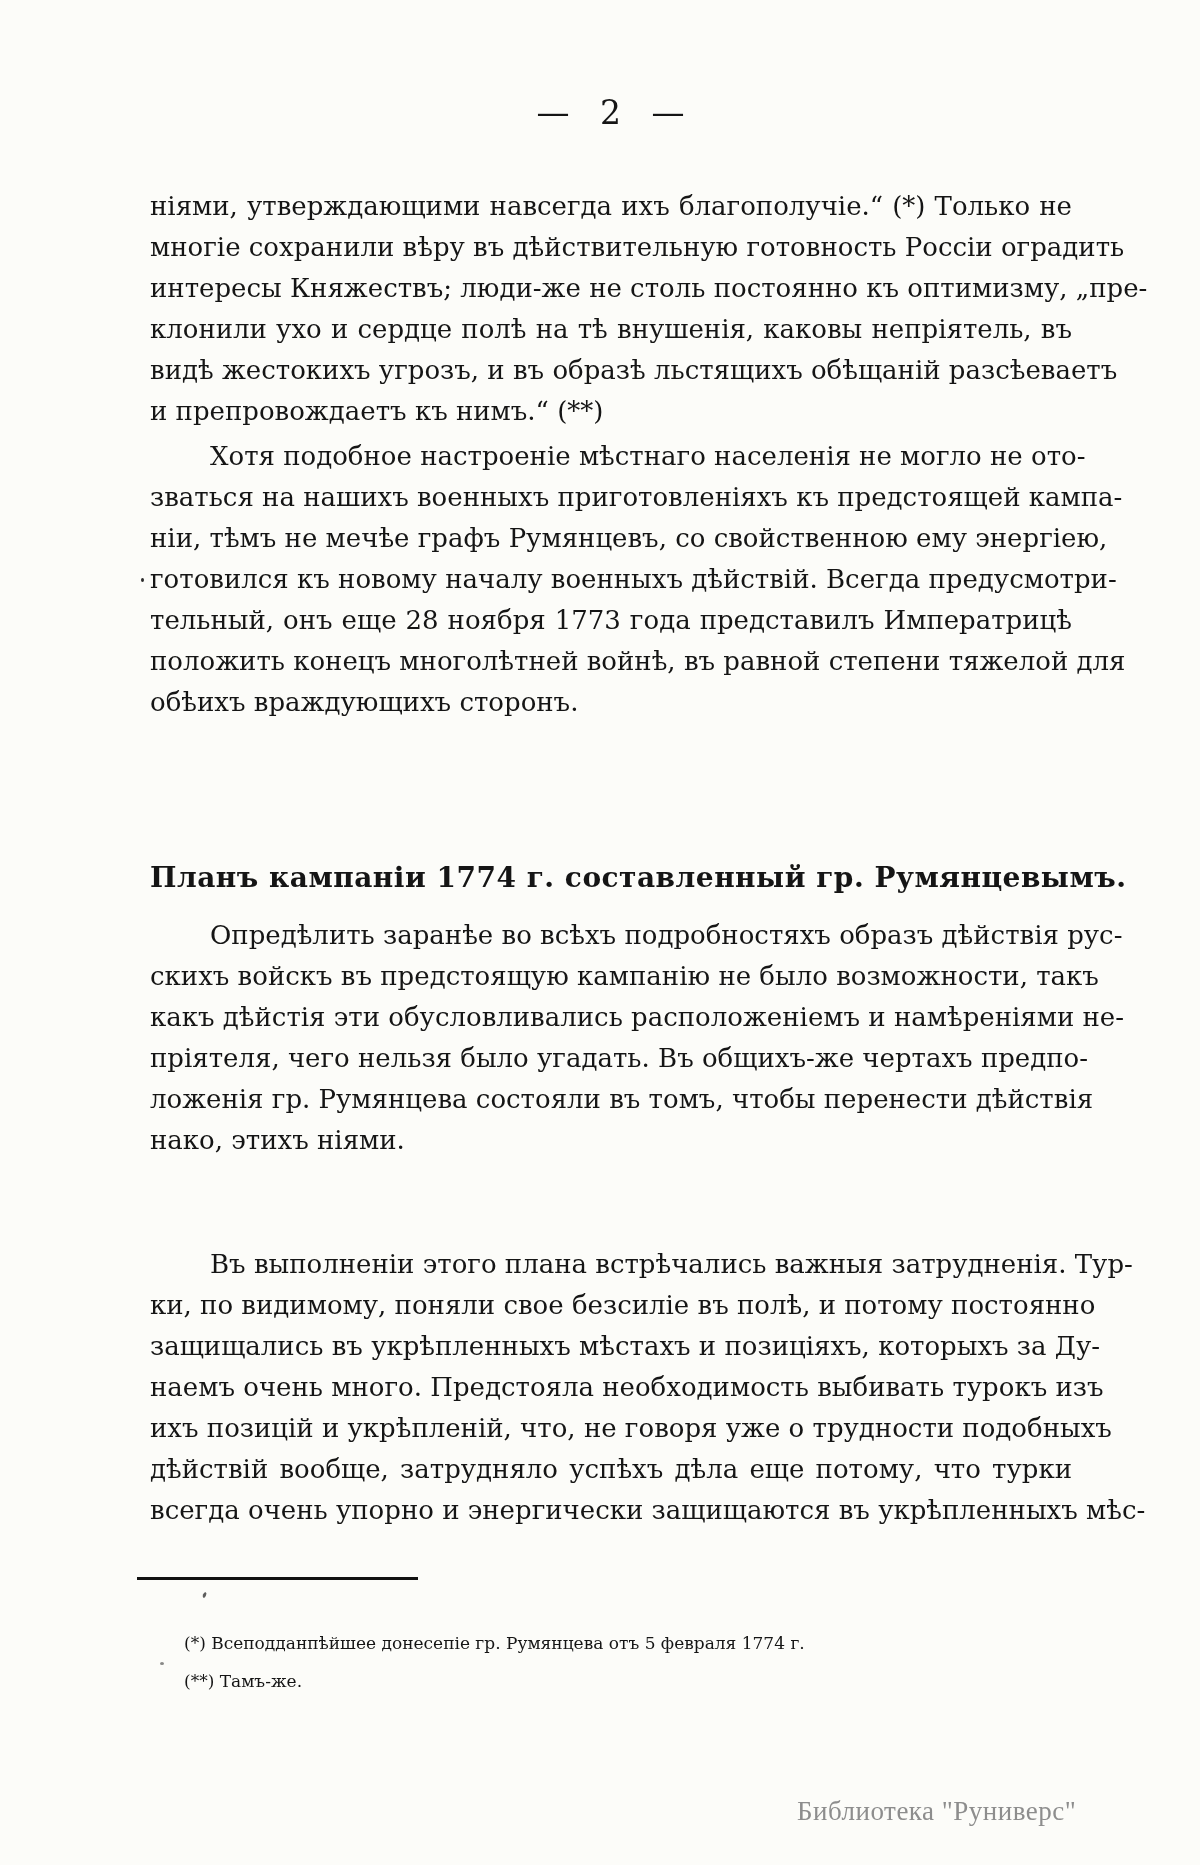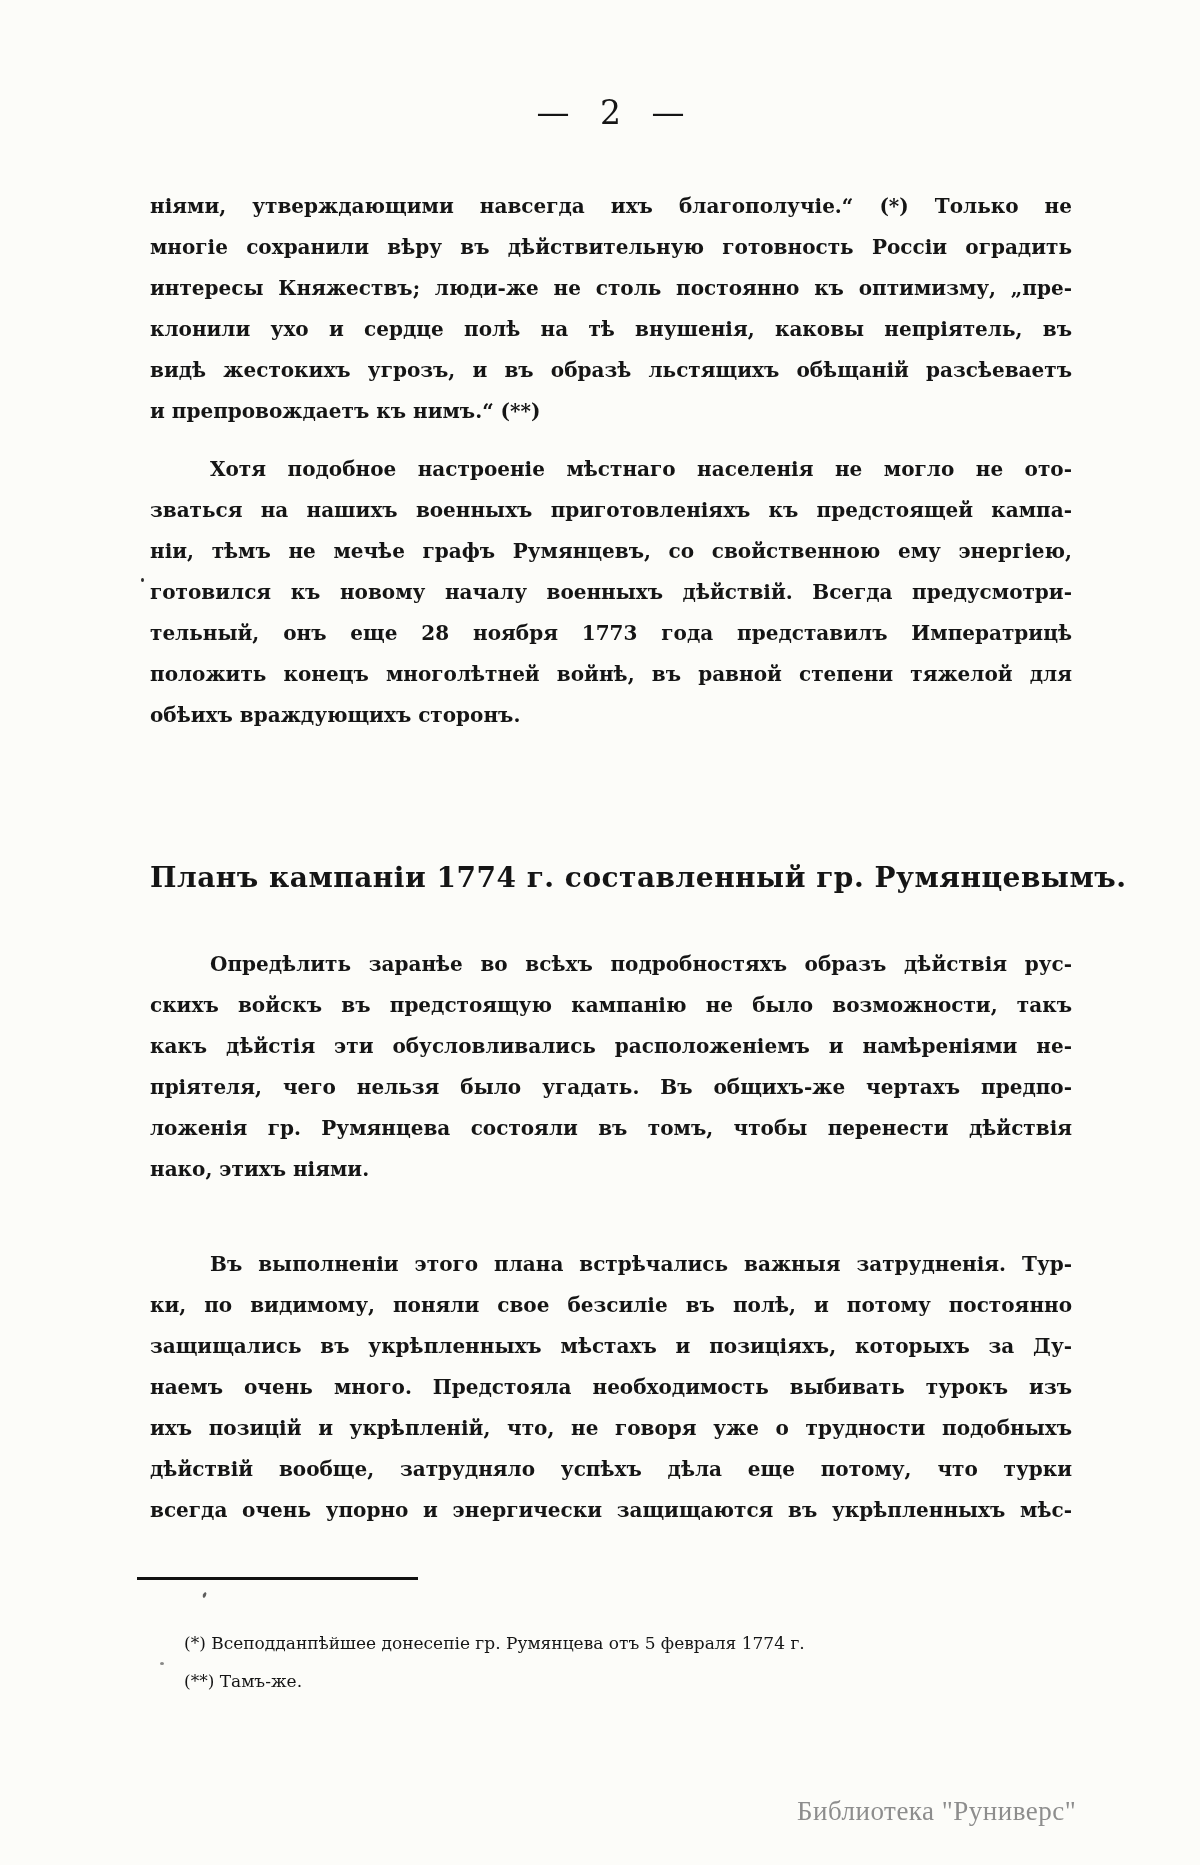--- a/index.html
+++ b/index.html
@@ -22,23 +22,22 @@
     height: 46px;
     line-height: 46px;
     text-align: center;
     font-size: 33px;
     word-spacing: 18px;
     letter-spacing: 1px;
   }
   .para .line {
     height: 41px;
     line-height: 41px;
-    font-size: 20px;
+    font-size: 26px;
     white-space: nowrap;
-    font-weight: bold;
   }
   .j { text-align: justify; text-align-last: justify; }
   .left { text-align: left; text-align-last: left; }
   .indent { padding-left: 60px; }
   .heading {
     top: 854px;
     height: 48px;
     line-height: 48px;
     font-size: 28px;
     font-weight: bold;
@@ -91,33 +90,33 @@
 
   <div class="col para" style="top:186px;">
     <div class="line j">ніями, утверждающими навсегда ихъ благополучіе.“ (*) Только не</div>
     <div class="line j">многіе сохранили вѣру въ дѣйствительную готовность Россіи оградить</div>
     <div class="line j">интересы Княжествъ; люди-же не столь постоянно къ оптимизму, „пре-</div>
     <div class="line j">клонили ухо и сердце полѣ на тѣ внушенія, каковы непріятель, въ</div>
     <div class="line j">видѣ жестокихъ угрозъ, и въ образѣ льстящихъ обѣщаній разсѣеваетъ</div>
     <div class="line left">и препровождаетъ къ нимъ.“ (**)</div>
   </div>
 
-  <div class="col para" style="top:449px;">
+  <div class="col para" style="top:436px;">
     <div class="line j indent">Хотя подобное настроеніе мѣстнаго населенія не могло не ото-</div>
     <div class="line j">зваться на нашихъ военныхъ приготовленіяхъ къ предстоящей кампа-</div>
     <div class="line j">ніи, тѣмъ не мечѣе графъ Румянцевъ, со свойственною ему энергіею,</div>
     <div class="line j">готовился къ новому началу военныхъ дѣйствій. Всегда предусмотри-</div>
     <div class="line j">тельный, онъ еще 28 ноября 1773 года представилъ Императрицѣ</div>
     <div class="line j">положить конецъ многолѣтней войнѣ, въ равной степени тяжелой для</div>
     <div class="line left">обѣихъ враждующихъ сторонъ.</div>
   </div>
 
   <div class="col heading">Планъ кампаніи 1774 г. составленный гр. Румянцевымъ.</div>
 
-  <div class="col para" style="top:944px;">
+  <div class="col para" style="top:915px;">
     <div class="line j indent">Опредѣлить заранѣе во всѣхъ подробностяхъ образъ дѣйствія рус-</div>
     <div class="line j">скихъ войскъ въ предстоящую кампанію не было возможности, такъ</div>
     <div class="line j">какъ дѣйстія эти обусловливались расположеніемъ и намѣреніями не-</div>
     <div class="line j">пріятеля, чего нельзя было угадать. Въ общихъ-же чертахъ предпо-</div>
     <div class="line j">ложенія гр. Румянцева состояли въ томъ, чтобы перенести дѣйствія</div>
     <div class="line left">нако, этихъ ніями.</div>
   </div>
 
   <div class="col para" style="top:1244px;">
     <div class="line j indent">Въ выполненіи этого плана встрѣчались важныя затрудненія. Тур-</div>

